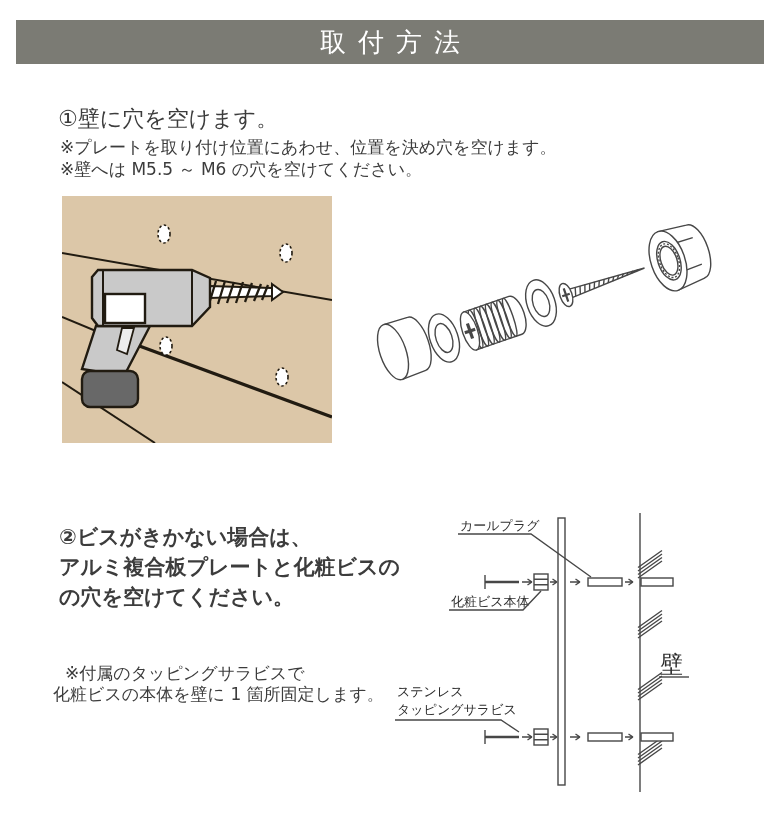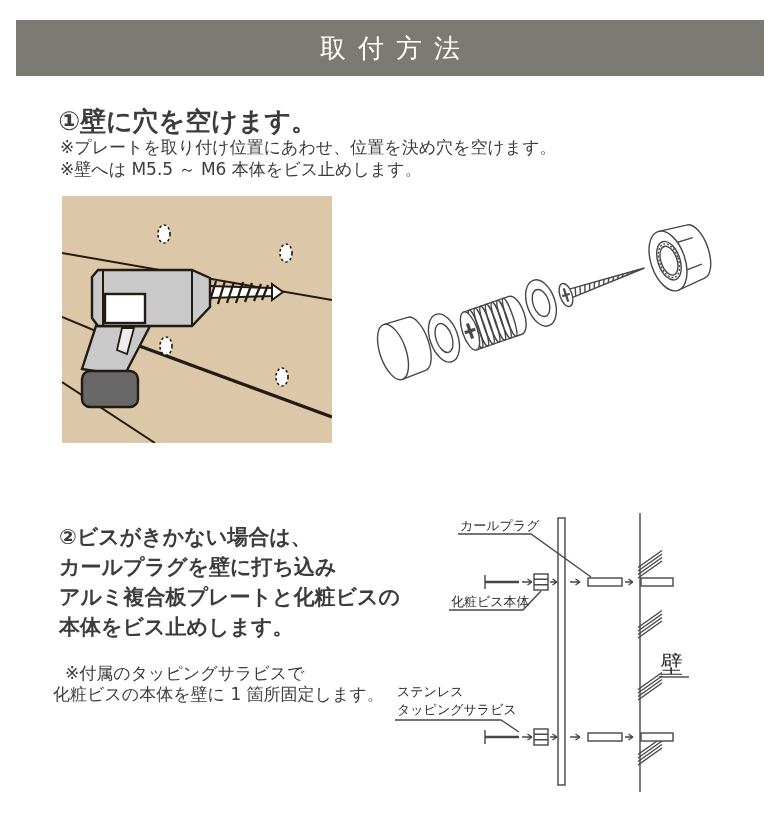--- a/index.html
+++ b/index.html
@@ -2,24 +2,24 @@
 <html style="--header_bg: #7b7b74; --header_text: #ffffff; --text: #3c3c3c; --line: #474747; --tan: #dcc7a8; --drill: #c9c9c9; --battery: #686868; --dark: #211b11;"><head>
 <meta charset="utf-8">
 <style>
   :root{
     --header_bg:#7b7b74; --header_text:#ffffff; --text:#3c3c3c;
     --line:#474747; --tan:#dcc7a8; --drill:#c9c9c9; --battery:#686868; --dark:#211b11;
   }
   html,body{margin:0;padding:0;background:#fff;}
   .page{position:relative;width:780px;height:813px;background:#fff;overflow:hidden;
         font-family:"DejaVu Sans",sans-serif;color:var(--text);}
-  .header{position:absolute;left:16px;top:20px;width:748px;height:56px;background:var(--header_bg);
+  .header{position:absolute;left:16px;top:20px;width:748px;height:44px;background:var(--header_bg);
           display:flex;align-items:center;justify-content:center;}
   .header-title{color:var(--header_text);font-size:26px;letter-spacing:12px;padding-left:12px;font-weight:400;}
-  .step1-heading{position:absolute;left:58px;top:104px;font-size:26px;font-weight:700;}
+  .step1-heading{position:absolute;left:58px;top:104px;font-size:22px;font-weight:400;}
   .note{font-size:17px;line-height:19px;}
   .step1-note-1{position:absolute;left:60px;top:138px;}
   .step1-note-2{position:absolute;left:60px;top:160px;}
   .drill-figure{position:absolute;left:62px;top:196px;width:270px;height:247px;}
   .parts-title{position:absolute;left:377px;top:204px;font-size:19px;font-weight:700;letter-spacing:0.5px;}
   .parts-svg{position:absolute;left:360px;top:200px;}
   .step2-heading{position:absolute;left:59px;top:522px;font-size:21px;font-weight:700;line-height:30px;}
   .step2-note-1{position:absolute;left:65px;top:664px;text-align:right;}
   .step2-note-2{position:absolute;left:53px;top:685px;}
   .wall-svg{position:absolute;left:370px;top:500px;}
@@ -34,21 +34,21 @@
 <body>
 
 <div class="page">
 
   <div class="header">
     <span class="header-title">取付方法</span>
   </div>
 
   <div class="step1-heading">①壁に穴を空けます。</div>
   <div class="note step1-note-1">※プレートを取り付け位置にあわせ、位置を決め穴を空けます。</div>
-  <div class="note step1-note-2">※壁へは M5.5 ～ M6 本体をビス止めします。</div>
+  <div class="note step1-note-2">※壁へは M5.5 ～ M6 の穴を空けてください。</div>
 
   <div class="drill-figure">
     <svg width="270" height="247" viewBox="0 0 270 247">
       <rect x="0" y="0" width="270" height="247" fill="var(--tan)"></rect>
 
       <g stroke="var(--dark)" stroke-width="2">
         <path d="M0,57 L270,104"></path>
         <path d="M0,121 L58,145"></path>
         <path d="M72,148 L270,221" stroke-width="3.4"></path>
         <path d="M0,186 L93,247"></path>
@@ -126,23 +126,22 @@
                M31.2,-3.2 L28.8,3.2 M36.2,-2.9 L33.8,2.9 M41.2,-2.6 L38.8,2.6 M46.2,-2.4 L43.8,2.4
                M51.2,-2.1 L48.8,2.1 M56.2,-1.8 L53.8,1.8 M61.2,-1.6 L58.8,1.6 M66.2,-1.3 L63.8,1.3
                M71.2,-1 L68.8,1 M76.2,-0.8 L73.8,0.8"></path>
       <ellipse class="whitepart" cx="0" cy="0" rx="6" ry="12"></ellipse>
       <path d="M0,-7 L0,7 M-4,0 L4,0" stroke="var(--line)" stroke-width="2.2" fill="none"></path>
     </g>
   </svg>
 
   <div class="step2-heading">
     <div>②ビスがきかない場合は、</div>
-    <div>カールプラグを壁に打ち込み</div>
     <div>アルミ複合板プレートと化粧ビスの</div>
-    <div>本体をビス止めします。</div>
+    <div>の穴を空けてください。</div>
   </div>
   <div class="note step2-note-1">※付属のタッピングサラビスで</div>
   <div class="note step2-note-2">化粧ビスの本体を壁に 1 箇所固定します。</div>
 
   <svg class="wall-svg" width="410" height="313" viewBox="0 0 410 313">
 
     <rect class="whitepart" x="188" y="18" width="7" height="267" stroke-width="1.2"></rect>
 
     <path class="lineart" d="M270,13 L270,292" stroke-width="1.6"></path>
 

